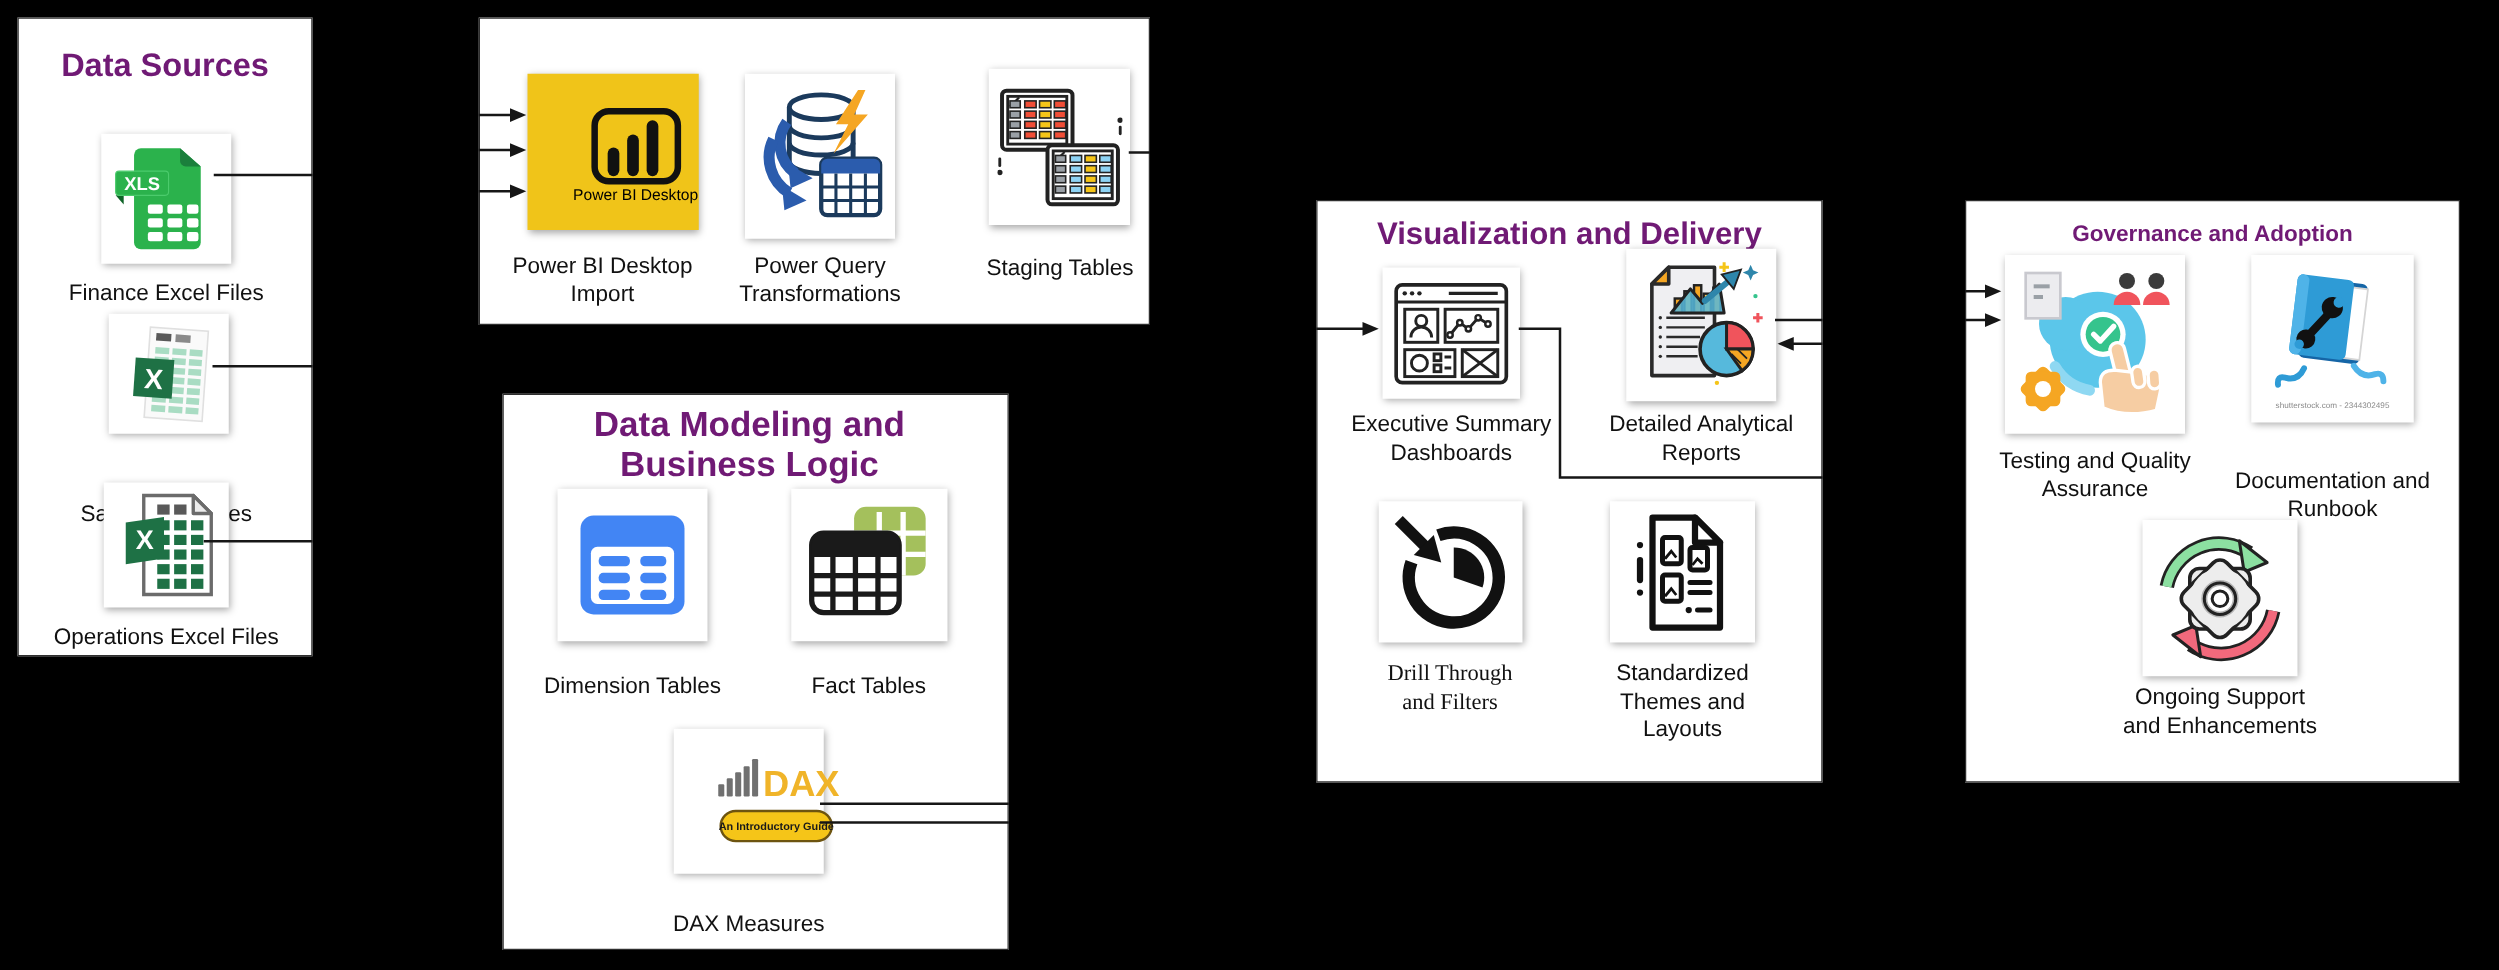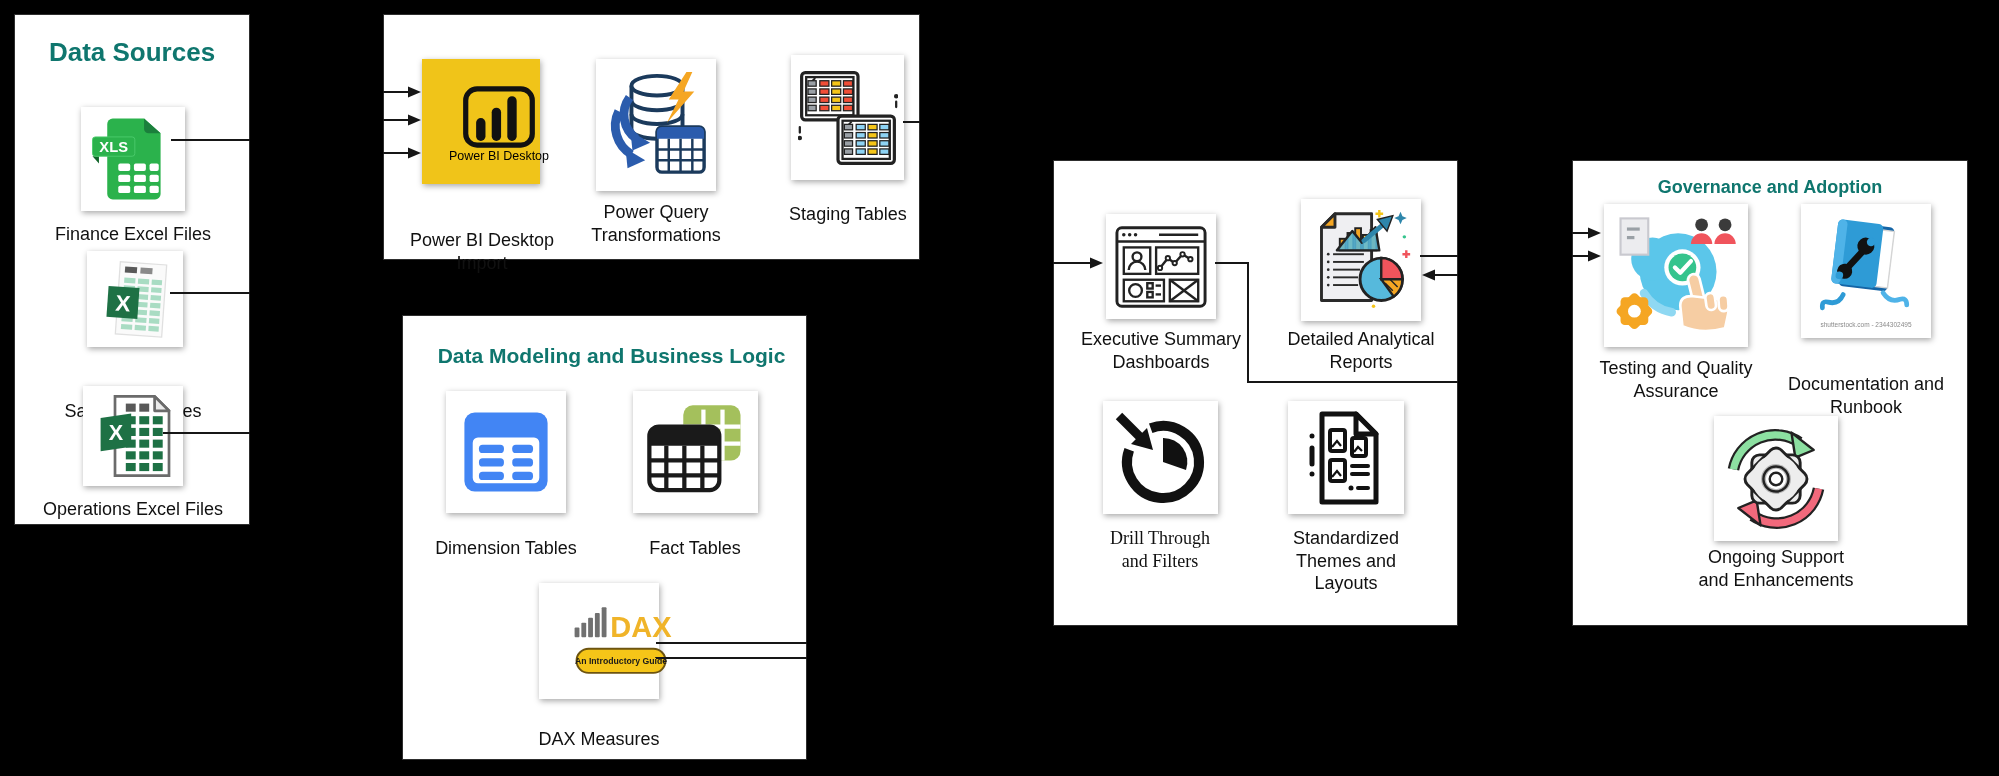--- a/index.html
+++ b/index.html
@@ -1,19 +1,19 @@
 <!DOCTYPE html>
 <html><head>
 <meta charset="utf-8">
 <style>
   html,body{margin:0;padding:0}
   body{width:1999px;height:776px;position:relative;background:#000;overflow:hidden;
        font-family:"Liberation Sans",sans-serif;}
   .panel{position:absolute;background:#fff;border:1px solid #2e2e2e;box-sizing:border-box;z-index:1}
-  .panel-title{position:absolute;left:0;width:100%;text-align:center;font-weight:bold;color:#0f766e;z-index:2}
+  .panel-title{position:absolute;left:0;width:100%;text-align:center;font-weight:bold;color:#701a75;z-index:2}
   .card{position:absolute;background:#fff;box-shadow:1px 2px 6px rgba(0,0,0,.35);
         display:flex;flex-direction:column;align-items:center;justify-content:center;box-sizing:border-box;z-index:2}
   .node-label{position:absolute;text-align:center;font-size:18px;line-height:1.26;color:#111;z-index:2}
   .pbi-card{background:#F0C419}
   .pbi-text{font-size:12.5px;color:#000;margin-top:-4px;white-space:nowrap}
   .watermark{font-size:6.5px;color:#8a8a8a;margin-top:-2px;white-space:nowrap}
   #connector-overlay{position:absolute;left:0;top:0;z-index:5;pointer-events:none}
   svg{display:block}
 </style>
 </head>
@@ -105,30 +105,30 @@
       </g>
       <path d="M14 30 L48 25 V62 L14 67 z" fill="#1E7145"></path>
       <text x="31" y="54" font-size="24" font-weight="bold" fill="#fff" text-anchor="middle" font-family="Liberation Sans, sans-serif">X</text>
     </svg>
   </div>
   <div class="node-label" style="left:0;top:483px;width:236px;">Operations Excel Files</div>
 </div>
 
 <div class="panel" style="left:383px;top:14px;width:537px;height:246px;">
 
-  <div class="card pbi-card" style="left:38px;top:44px;width:118px;height:125px;padding-left:36px;">
+  <div class="card pbi-card" style="left:38px;top:44px;width:137px;height:125px;padding-left:36px;">
     <svg width="104" height="72" viewBox="0 0 100 62">
       <rect x="18" y="4" width="64" height="54" rx="11" fill="none" stroke="#111" stroke-width="5"></rect>
       <rect x="28" y="32" width="9" height="22" rx="4.5" fill="#111"></rect>
       <rect x="43" y="22" width="9" height="32" rx="4.5" fill="#111"></rect>
       <rect x="58" y="11" width="9" height="43" rx="4.5" fill="#111"></rect>
     </svg>
     <div class="pbi-text">Power BI Desktop</div>
   </div>
-  <div class="node-label" style="left:8px;top:186px;width:180px;margin-top:28px;">Power BI Desktop Import</div>
+  <div class="node-label" style="left:8px;top:186px;width:180px;">Power BI Desktop Import</div>
 
   <div class="card" style="left:212px;top:44px;width:120px;height:132px;">
     <svg width="108" height="114" viewBox="0 0 110 112">
       <g stroke="#1B3A5C" stroke-width="4" fill="#fff">
         <path d="M30 16 v44 a26 10 0 0 0 52 0 v-44"></path>
         <path d="M30 31 a26 10 0 0 0 52 0" fill="none"></path>
         <path d="M30 45 a26 10 0 0 0 52 0" fill="none"></path>
         <ellipse cx="56" cy="16" rx="26" ry="10"></ellipse>
       </g>
       <path d="M86 2 L68 30 h10 L66 54 L94 22 h-11 L92 2 z" fill="#F5A623"></path>
@@ -204,21 +204,21 @@
           <circle cx="2" cy="78" r="1.2" fill="#222"></circle>
         <line x1="108" y1="38" x2="108" y2="44"></line>
           <circle cx="108" cy="32" r="1.2" fill="#222"></circle>
       </g>
     </svg>
   </div>
   <div class="node-label" style="left:394px;top:188px;width:140px;">Staging Tables</div>
 </div>
 
 <div class="panel" style="left:402px;top:315px;width:405px;height:445px;">
-  <div class="panel-title" style="top:28px;font-size:21px;padding:0 20px;width:377px;">Data Modeling and Business Logic</div>
+  <div class="panel-title" style="top:8px;font-size:28px;padding:0 8px;width:377px;">Data Modeling and Business Logic</div>
 
   <div class="card" style="left:43px;top:75px;width:120px;height:122px;">
     <svg width="104" height="104" viewBox="0 0 100 100">
       <rect x="10" y="12" width="80" height="76" rx="10" fill="#4285F4"></rect>
       <rect x="18" y="36" width="64" height="44" rx="5" fill="#fff"></rect>
       <g fill="#4285F4">
         <rect x="24" y="43" width="24" height="8" rx="3.5"></rect>
           <rect x="56" y="43" width="20" height="8" rx="3.5"></rect>
         <rect x="24" y="56" width="24" height="8" rx="3.5"></rect>
           <rect x="56" y="56" width="20" height="8" rx="3.5"></rect>
@@ -262,20 +262,21 @@
       </g>
       <text x="49" y="46" font-size="30" font-weight="bold" fill="#F0B429" font-family="Liberation Sans, sans-serif">DAX</text>
       <rect x="14" y="58" width="92" height="25" rx="12.5" fill="#F5C518" stroke="#6d5410" stroke-width="2"></rect>
       <text x="60" y="74" font-size="9" font-weight="bold" fill="#1a1a1a" text-anchor="middle" font-family="Liberation Sans, sans-serif">An Introductory Guide</text>
     </svg>
   </div>
   <div class="node-label" style="left:106px;top:412px;width:180px;">DAX Measures</div>
 </div>
 
 <div class="panel" style="left:1053px;top:160px;width:405px;height:466px;">
+  <div class="panel-title" style="top:12px;font-size:25px;">Visualization and Delivery</div>
 
   <div class="card" style="left:52px;top:53px;width:110px;height:105px;">
     <svg width="98" height="94" viewBox="0 0 100 96">
       <g fill="#fff" stroke="#222" stroke-width="3">
         <rect x="5" y="8" width="90" height="80" rx="5"></rect>
       </g>
       <line x1="5" y1="22" x2="95" y2="22" stroke="#222" stroke-width="2.5"></line>
       <circle cx="12" cy="15" r="1.8" fill="#222"></circle>
         <circle cx="18" cy="15" r="1.8" fill="#222"></circle>
         <circle cx="24" cy="15" r="1.8" fill="#222"></circle>

